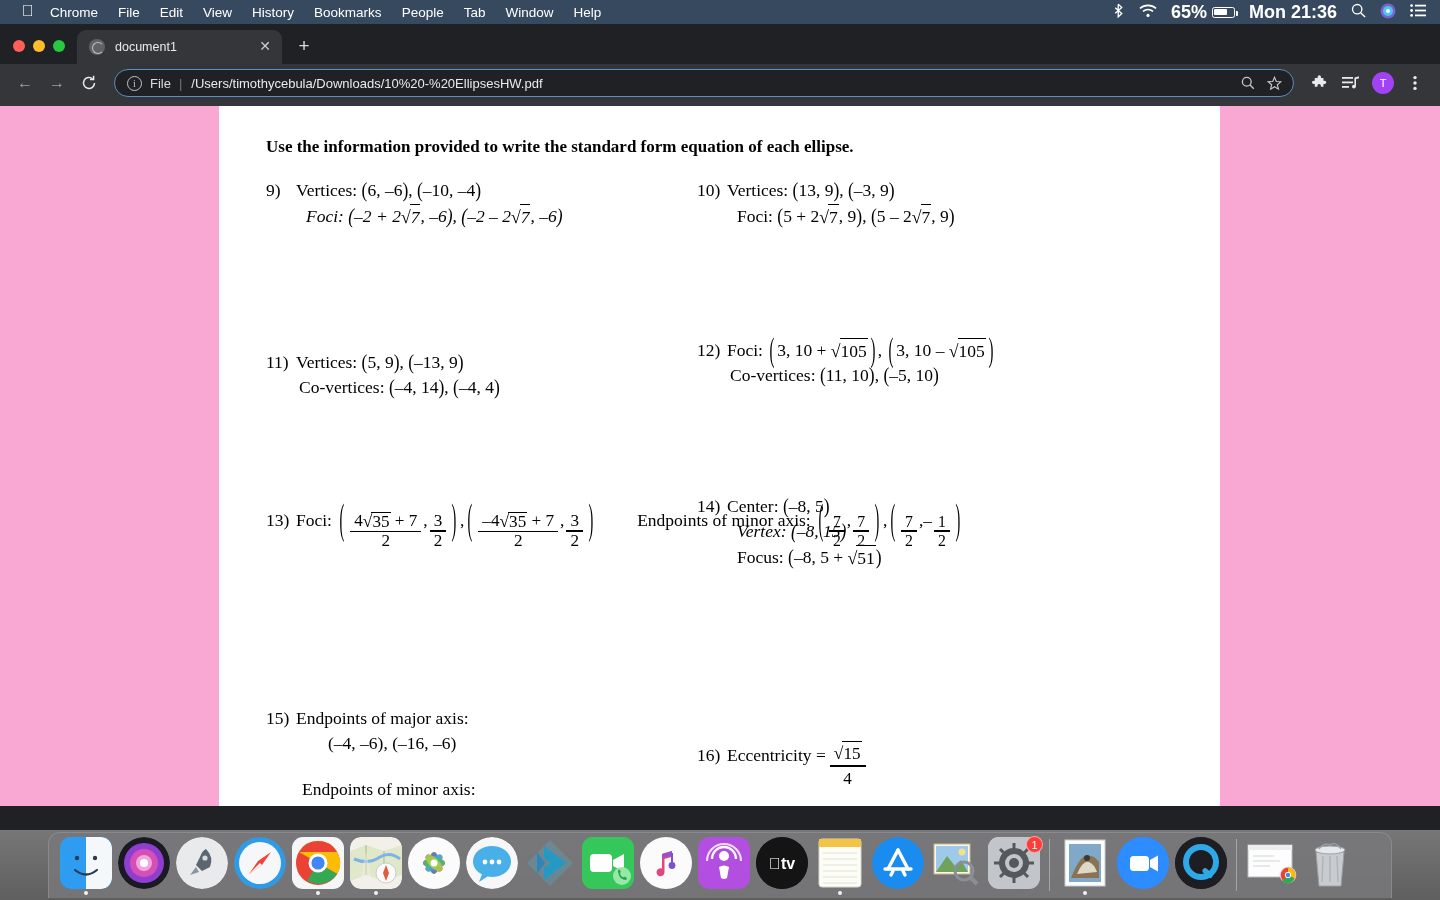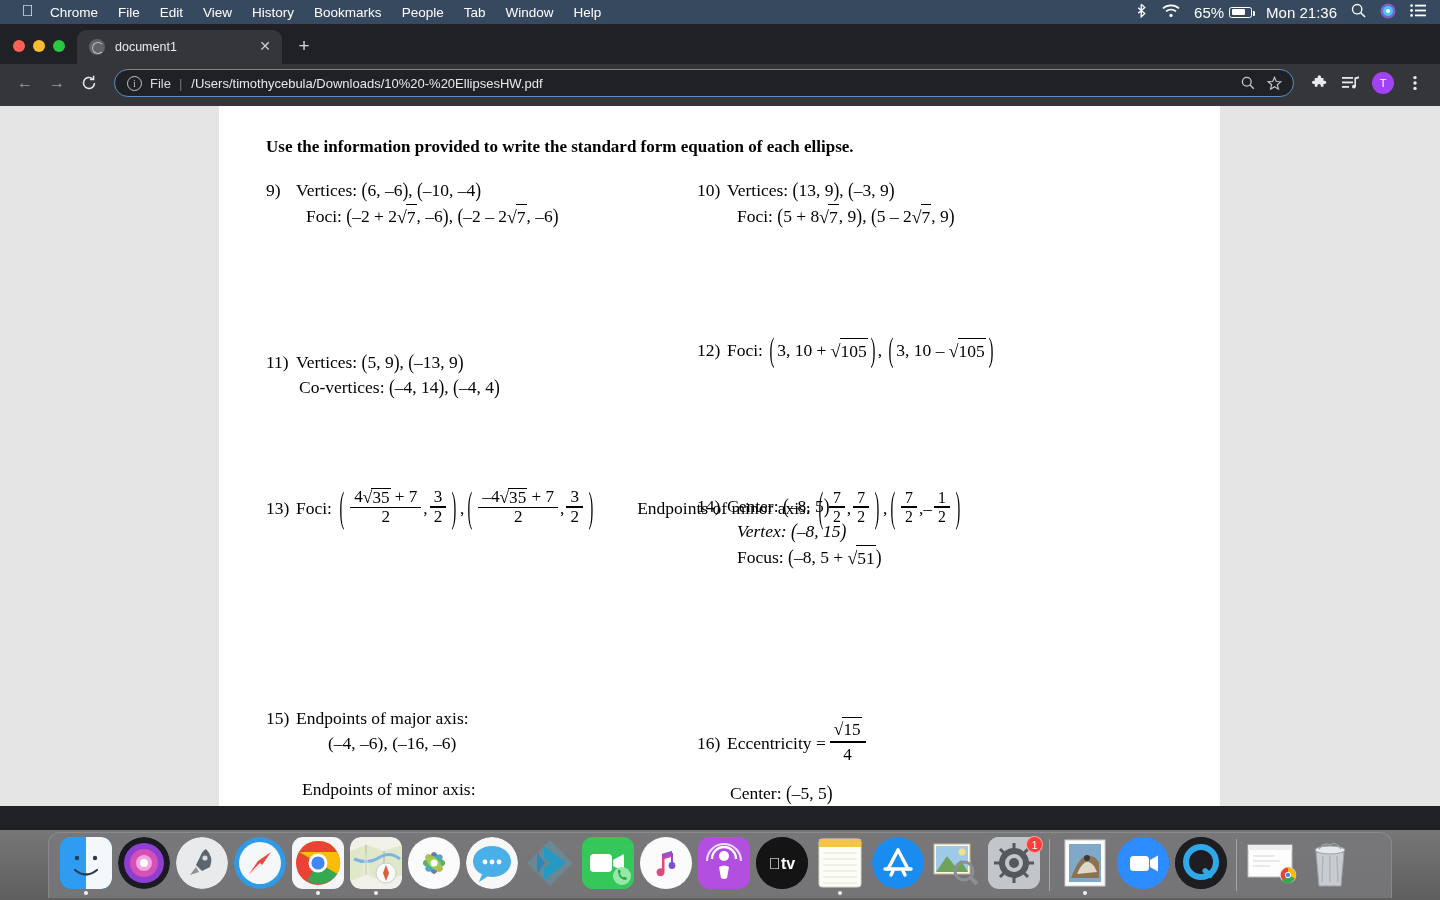--- a/index.html
+++ b/index.html
@@ -24,21 +24,21 @@
     font-size: 16px; line-height: 1;
     margin: 0 16px 0 12px;
     position: relative; top: -1px;
   }
   .menubar .mi { margin-right: 20px; white-space: nowrap; }
   .menubar .mi.bold { font-weight: normal; }
   .menubar .right {
     margin-left: auto; display: flex; align-items: center; gap: 14px;
     padding-right: 4px;
   }
-  .menubar .right .txt { font-size: 15px; }
+  .menubar .right .txt { font-size: 18px; font-weight: bold; }
   .batt {
     display: inline-flex; align-items: center; gap: 5px;
   }
   .batt-box {
     width: 23px; height: 11px; border: 1.4px solid #ffffff;
     border-radius: 2.5px; position: relative; display: inline-block;
   }
   .batt-box::after {
     content: ""; position: absolute; right: -4px; top: 3px;
     width: 2px; height: 5px; background: #fff; border-radius: 0 1px 1px 0;
@@ -150,21 +150,21 @@
     width: 14px; height: 14px; flex: none; border-radius: 2px;
     display: flex; align-items: center; justify-content: center;
     font-size: 10px; color: #fff; overflow: hidden;
   }
   .bm-overflow { margin-left: auto; color: #e8eaed; font-size: 14px; padding: 0 6px; }
 
   
   .viewer {
     position: absolute; top: 106px; left: 0;
     width: 1440px; height: 700px;
-    background: #e5e5e5;
+    background: #f9a8d4;
     overflow: hidden;
   }
   .page {
     position: absolute; left: 219px; top: 0;
     width: 1001px; height: 700px;
     background: #ffffff;
     font-family: "Liberation Serif", serif;
     color: #000;
   }
   .heading {
@@ -193,21 +193,21 @@
     padding: 0 1px 0 1px;
     margin-left: -1px;
     position: relative; top: 1px;
   }
   .radsym { position: relative; top: 1px; font-size: 1.02em; }
   .frac {
     display: inline-flex; flex-direction: column;
     align-items: center; vertical-align: middle;
     margin: 0 2px; position: relative; top: -2px;
   }
-  .frac .top { padding: 0 4px; font-size: 0.98em; }
+  .frac .top { padding: 0 4px; font-size: 0.98em; margin-top: 24px; }
   .frac .bar { width: 100%; height: 1.3px; background: #000; }
   .frac .bot { padding: 0 4px; font-size: 0.98em; }
   .frac.sm { font-size: 0.92em; }
   .bigparen {
     display: inline-block; font-size: 1.0em;
     transform: scaleY(2.45) scaleX(0.82);
     transform-origin: center;
     position: relative; top: -1px;
     margin: 0 3px;
   }
@@ -542,53 +542,58 @@
 
 <div class="viewer">
   <div class="page">
 
     <div class="heading">Use the information provided to write the standard form equation of each ellipse.</div>
 
     <div class="prob" style="left:47px; top:72px;">
       <span class="num">9)</span><span>Vertices:</span>
       <span class="paren">(</span><span>6, –6</span><span class="paren">)</span>,
       <span class="paren">(</span><span>–10, –4</span><span class="paren">)</span>
-      <span class="indent" style="padding-left:40px;">
+      <span class="indent" style="padding-left:40px;font-style:italic;">
         <span>Foci:</span>
         <span class="paren">(</span><span>–2 + 2</span><span class="radsym">√</span><span class="rad">7</span><span>, –6</span><span class="paren">)</span>,
         <span class="paren">(</span><span>–2 – 2</span><span class="radsym">√</span><span class="rad">7</span><span>, –6</span><span class="paren">)</span>
       </span>
     </div>
 
     <div class="prob" style="left:478px; top:72px;">
       <span class="num">10)</span><span>Vertices:</span>
       <span class="paren">(</span><span>13, 9</span><span class="paren">)</span>,
       <span class="paren">(</span><span>–3, 9</span><span class="paren">)</span>
       <span class="indent" style="padding-left:40px;">
         <span>Foci:</span>
-        <span class="paren">(</span><span>5 + 8</span><span class="radsym">√</span><span class="rad">7</span><span>, 9</span><span class="paren">)</span>,
+        <span class="paren">(</span><span>5 + 2</span><span class="radsym">√</span><span class="rad">7</span><span>, 9</span><span class="paren">)</span>,
         <span class="paren">(</span><span>5 – 2</span><span class="radsym">√</span><span class="rad">7</span><span>, 9</span><span class="paren">)</span>
       </span>
     </div>
 
     <div class="prob" style="left:47px; top:244px;">
       <span class="num">11)</span><span>Vertices:</span>
       <span class="paren">(</span><span>5, 9</span><span class="paren">)</span>,
       <span class="paren">(</span><span>–13, 9</span><span class="paren">)</span>
       <span class="indent" style="padding-left:33px;">
         <span>Co-vertices:</span>
         <span class="paren">(</span><span>–4, 14</span><span class="paren">)</span>,
         <span class="paren">(</span><span>–4, 4</span><span class="paren">)</span>
       </span>
     </div>
 
     <div class="prob" style="left:478px; top:231px;">
       <span class="num">12)</span><span>Foci:</span>
       <span class="medparen">(</span><span>3, 10 + </span><span class="radsym">√</span><span class="rad">105</span><span class="medparen">)</span>,
       <span class="medparen">(</span><span>3, 10 – </span><span class="radsym">√</span><span class="rad">105</span><span class="medparen">)</span>
+      <span class="indent" style="padding-left:33px;">
+        <span>Co-vertices:</span>
+        <span class="paren">(</span><span>11, 10</span><span class="paren">)</span>,
+        <span class="paren">(</span><span>–5, 10</span><span class="paren">)</span>
+      </span>
     </div>
 
     <div class="prob" style="left:47px; top:375px; line-height:1.1;">
       <span class="fl-row">
         <span class="num">13)</span>
         <span>Foci:</span>&nbsp;
         <span class="bigparen">(</span>
         <span class="frac">
             <span class="top"><span>4</span><span class="radsym">√</span><span class="rad">35</span><span> + 7</span></span>
             <span class="bar"></span>

